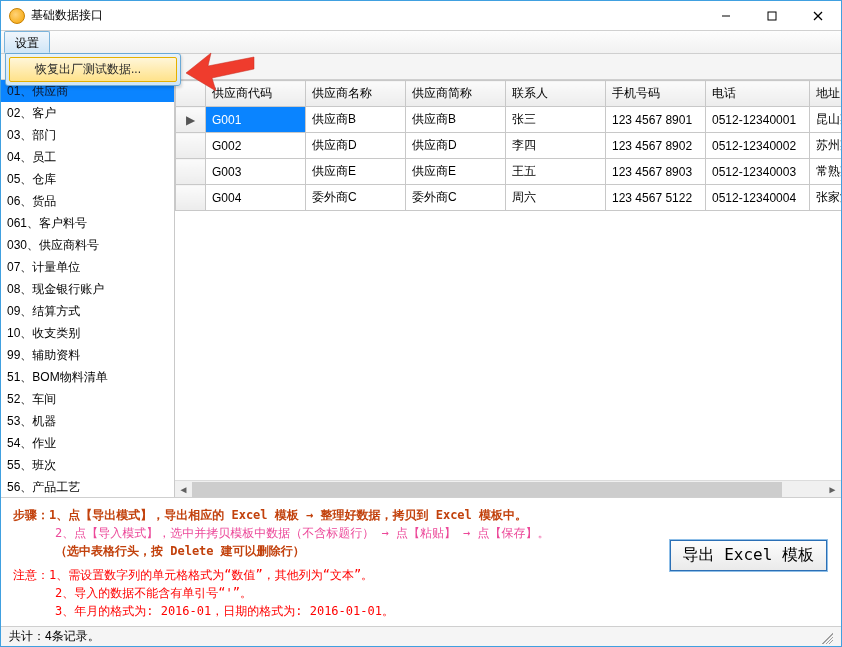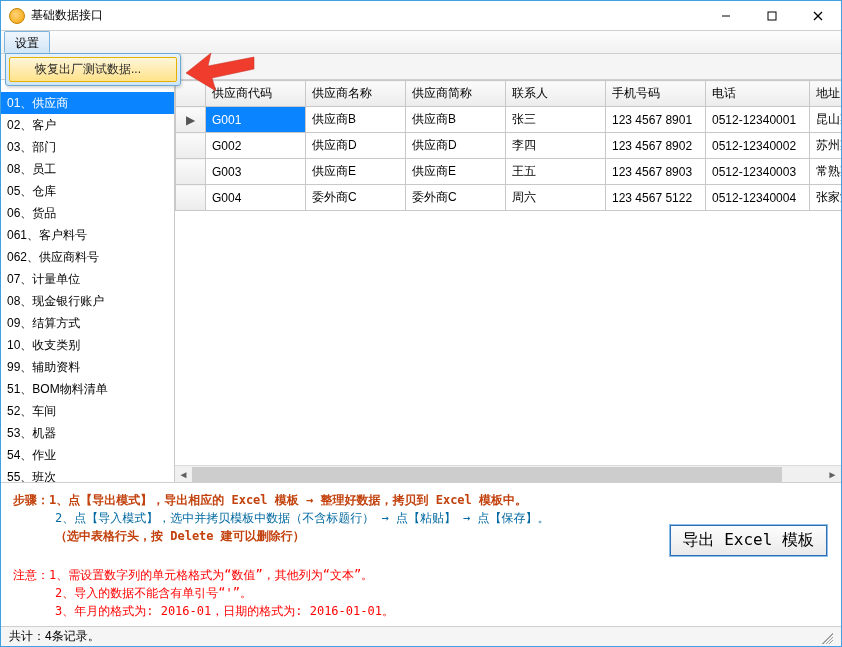--- a/index.html
+++ b/index.html
@@ -111,22 +111,21 @@
     overflow-y: auto;
     background: #fff;
   }
   .sidebar .list-row {
     padding: 2px 6px;
     line-height: 18px;
     white-space: nowrap;
   }
   .sidebar .list-row.selected {
     background: #0a84ff;
-    color: #ffffff;
-    margin-top: 12px;
+    color: #0f172a;
   }
   .grid-wrap {
     flex: 1;
     display: flex;
     flex-direction: column;
     min-width: 0;
     position: relative;
     overflow: hidden;
   }
   .grid-scroll { flex: 1; overflow: auto; }
@@ -161,21 +160,21 @@
   }
   
   .bottom {
     border-top: 1px solid #cfcfcf;
     padding: 8px 12px 6px 12px;
     position: relative;
     background: #fff;
   }
   .bottom p { line-height: 18px; margin: 0; font-family: "SimSun", monospace; }
   .green { color: #c2410c; font-weight: bold; }
-  .blue { color: #0369a1; }
+  .blue { color: #ec4899; }
   .red { color: #ff0000; }
   .indent { padding-left: 42px; }
   .btn-export {
     position: absolute;
     right: 14px; top: 42px;
     padding: 4px 12px;
     border: 1px solid #2b6fb5;
     background: linear-gradient(#fdfdfd, #eaeaea);
     font-family: "SimSun", monospace;
     font-size: 16px;
@@ -266,25 +265,25 @@
       <span>导入模式</span>
     </label>
   </div>
 
   <div class="splitter">
 
     <div class="sidebar">
       <div class="list-row selected">01、供应商</div>
       <div class="list-row">02、客户</div>
       <div class="list-row">03、部门</div>
-      <div class="list-row">08、员工</div>
+      <div class="list-row">04、员工</div>
       <div class="list-row">05、仓库</div>
       <div class="list-row">06、货品</div>
       <div class="list-row">061、客户料号</div>
-      <div class="list-row">062、供应商料号</div>
+      <div class="list-row">030、供应商料号</div>
       <div class="list-row">07、计量单位</div>
       <div class="list-row">08、现金银行账户</div>
       <div class="list-row">09、结算方式</div>
       <div class="list-row">10、收支类别</div>
       <div class="list-row">99、辅助资料</div>
       <div class="list-row">51、BOM物料清单</div>
       <div class="list-row">52、车间</div>
       <div class="list-row">53、机器</div>
       <div class="list-row">54、作业</div>
       <div class="list-row">55、班次</div>
@@ -370,21 +369,21 @@
   </div>
 
   <div class="bottom">
     <p class="green">
       <span>步骤：</span><span>1、点【导出模式】，导出相应的 Excel 模板 → 整理好数据，拷贝到 Excel 模板中。</span>
     </p>
     <p class="indent">
       <span class="blue">2、点【导入模式】，选中并拷贝模板中数据（不含标题行） → 点【粘贴】 → 点【保存】。</span>
     </p>
     <p class="green indent">（选中表格行头，按 Delete 建可以删除行）</p>
-    <p class="red" style="margin-top:21px">
+    <p class="red" style="margin-top:6px">
       <span>注意：</span><span>1、需设置数字列的单元格格式为“数值”，其他列为“文本”。</span>
     </p>
     <p class="red indent">2、导入的数据不能含有单引号“'”。</p>
     <p class="red indent">3、年月的格式为: 2016-01，日期的格式为: 2016-01-01。</p>
 
     <button class="btn-export">导出 Excel 模板</button>
   </div>
 
   <div class="status">
     <span>共计：4条记录。</span>

